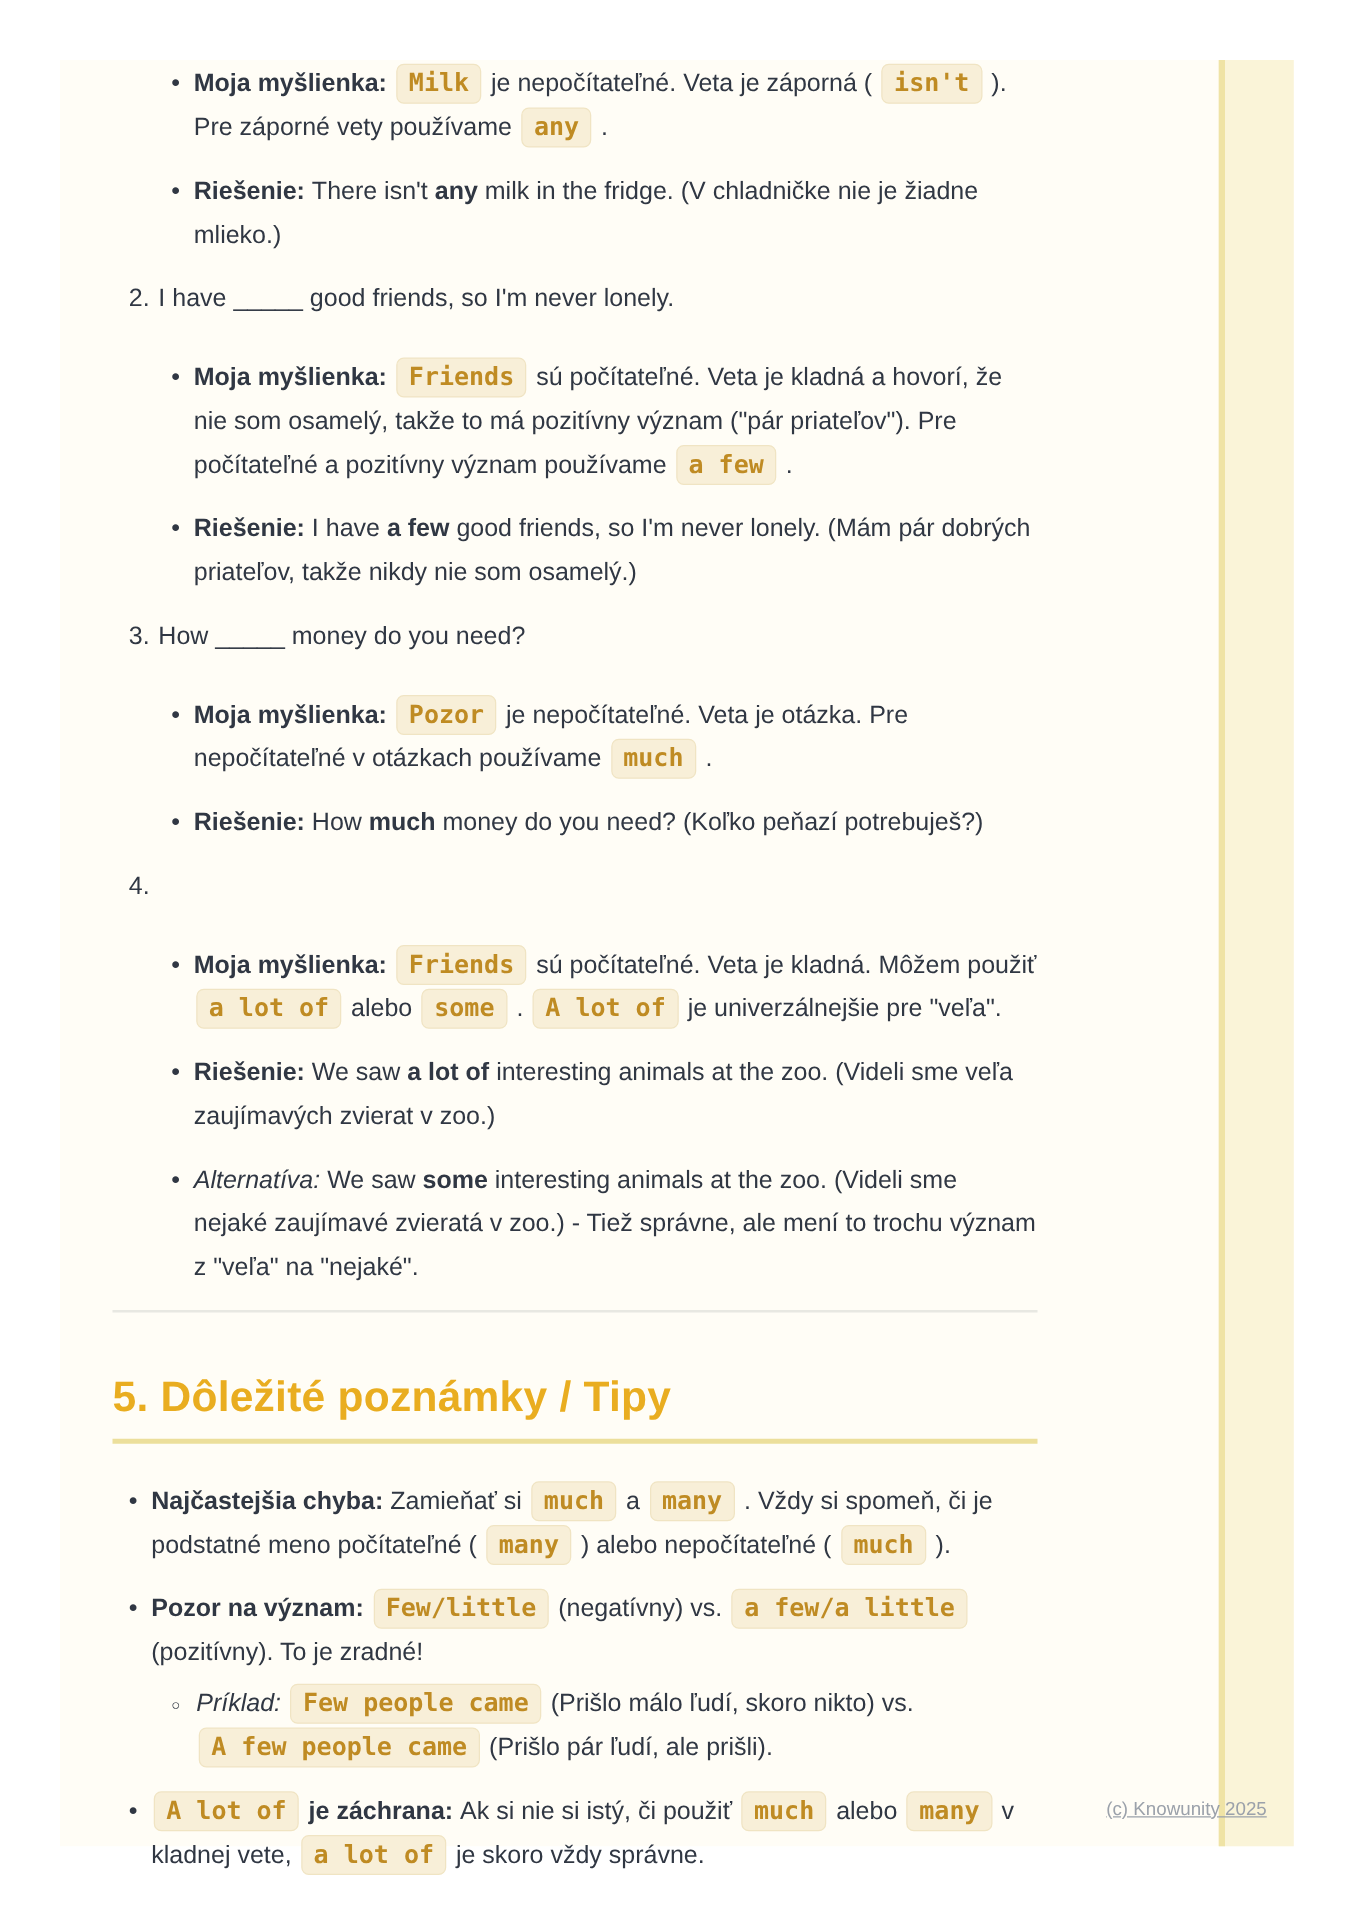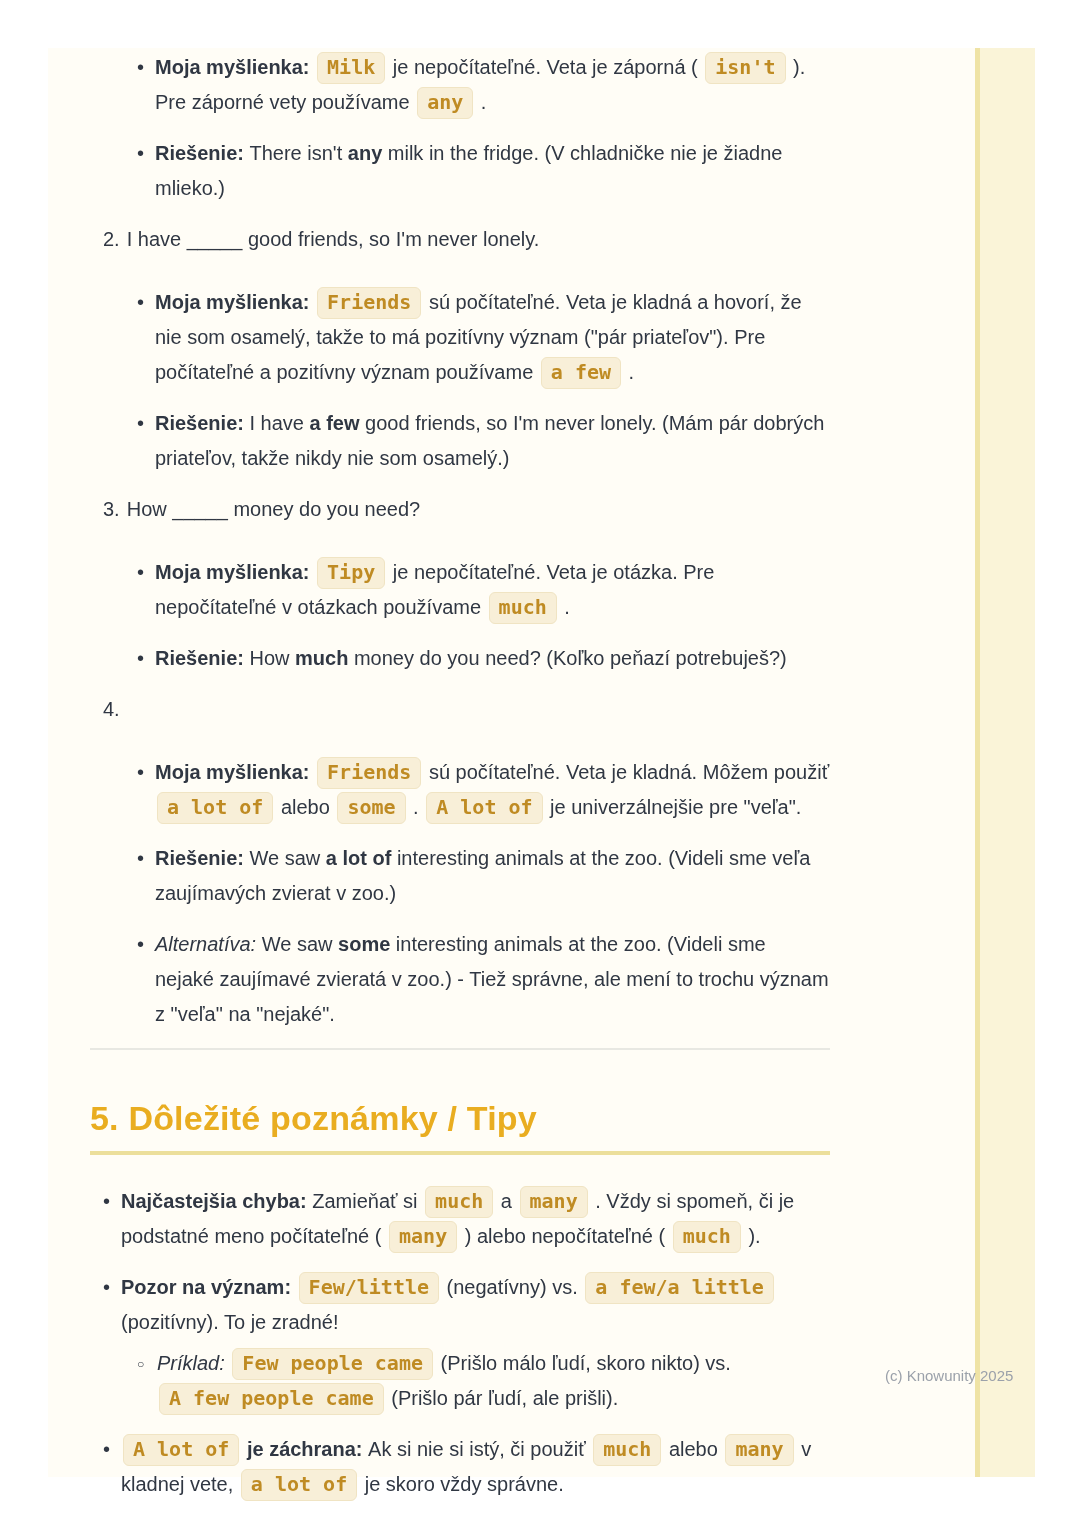--- a/index.html
+++ b/index.html
@@ -64,23 +64,24 @@
     margin:0 2px;
     white-space:nowrap;
     line-height:1.15;
     display:inline-block;
     vertical-align:baseline;
   }
   .divider{height:2px;background:var(--divider);margin:12px 0 0;}
   .heading{font-size:34px;line-height:40px;font-weight:700;color:var(--heading);margin:48px 0 0;letter-spacing:.2px;}
   .heading-rule{height:4px;background:var(--heading-underline);margin:13px 0 29px;}
   .watermark{
-    position:absolute;left:885px;top:1367px;
+    position:absolute;left:885px;top:1439px;
     font-size:15px;line-height:18px;color:var(--watermark);
     z-index:5;
+    text-decoration:underline;
   }
 </style>
 </head>
 <body>
 
 <div class="page">
   <div class="card">
     <div class="content" id="doc-content">
         <div class="ul lvl2">
           <div class="li">
@@ -106,21 +107,21 @@
             <div class="li-body"><strong>Riešenie: </strong><span>I have </span><strong>a few</strong><span> good friends, so I'm never lonely. (Mám pár dobrých priateľov, takže nikdy nie som osamelý.)</span></div>
           </div>
         </div>
         <div class="num-item">
           <span class="num">3.</span>
           <div><span>How _____ money do you need?</span></div>
         </div>
         <div class="ul lvl2">
           <div class="li">
             <span class="marker dot">•</span>
-            <div class="li-body"><strong>Moja myšlienka: </strong><code class="chip">Tipy</code><span> je nepočítateľné. Veta je otázka. Pre nepočítateľné v otázkach používame </span><code class="chip">much</code><span> .</span></div>
+            <div class="li-body"><strong>Moja myšlienka: </strong><code class="chip">Pozor</code><span> je nepočítateľné. Veta je otázka. Pre nepočítateľné v otázkach používame </span><code class="chip">much</code><span> .</span></div>
           </div>
           <div class="li">
             <span class="marker dot">•</span>
             <div class="li-body"><strong>Riešenie: </strong><span>How </span><strong>much</strong><span> money do you need? (Koľko peňazí potrebuješ?)</span></div>
           </div>
         </div>
         <div class="num-item">
           <span class="num">4.</span>
         </div>
         <div class="ul lvl2">

